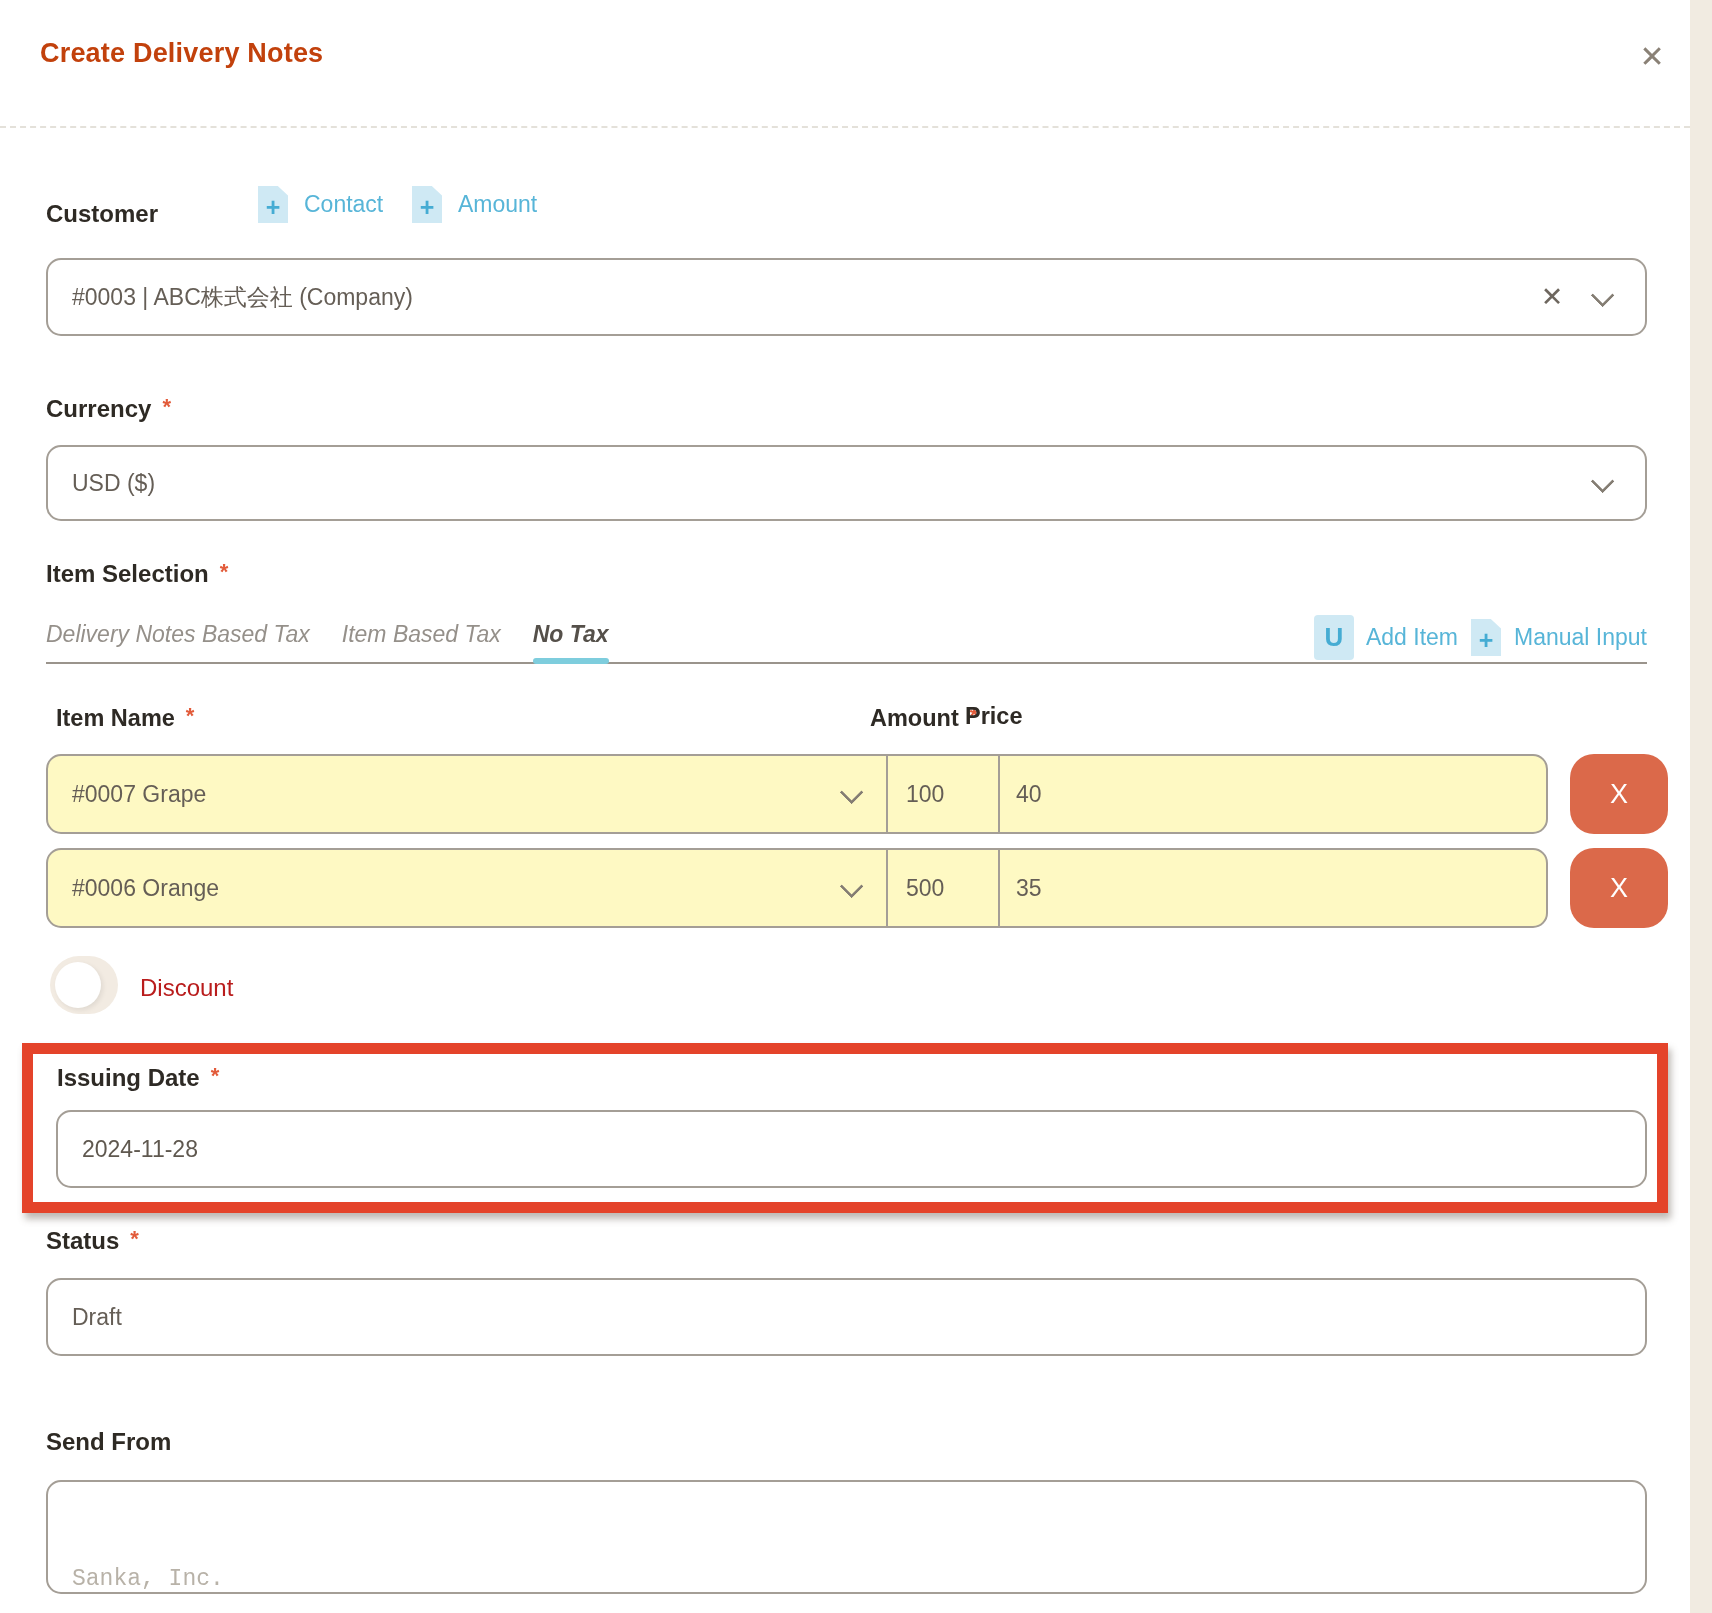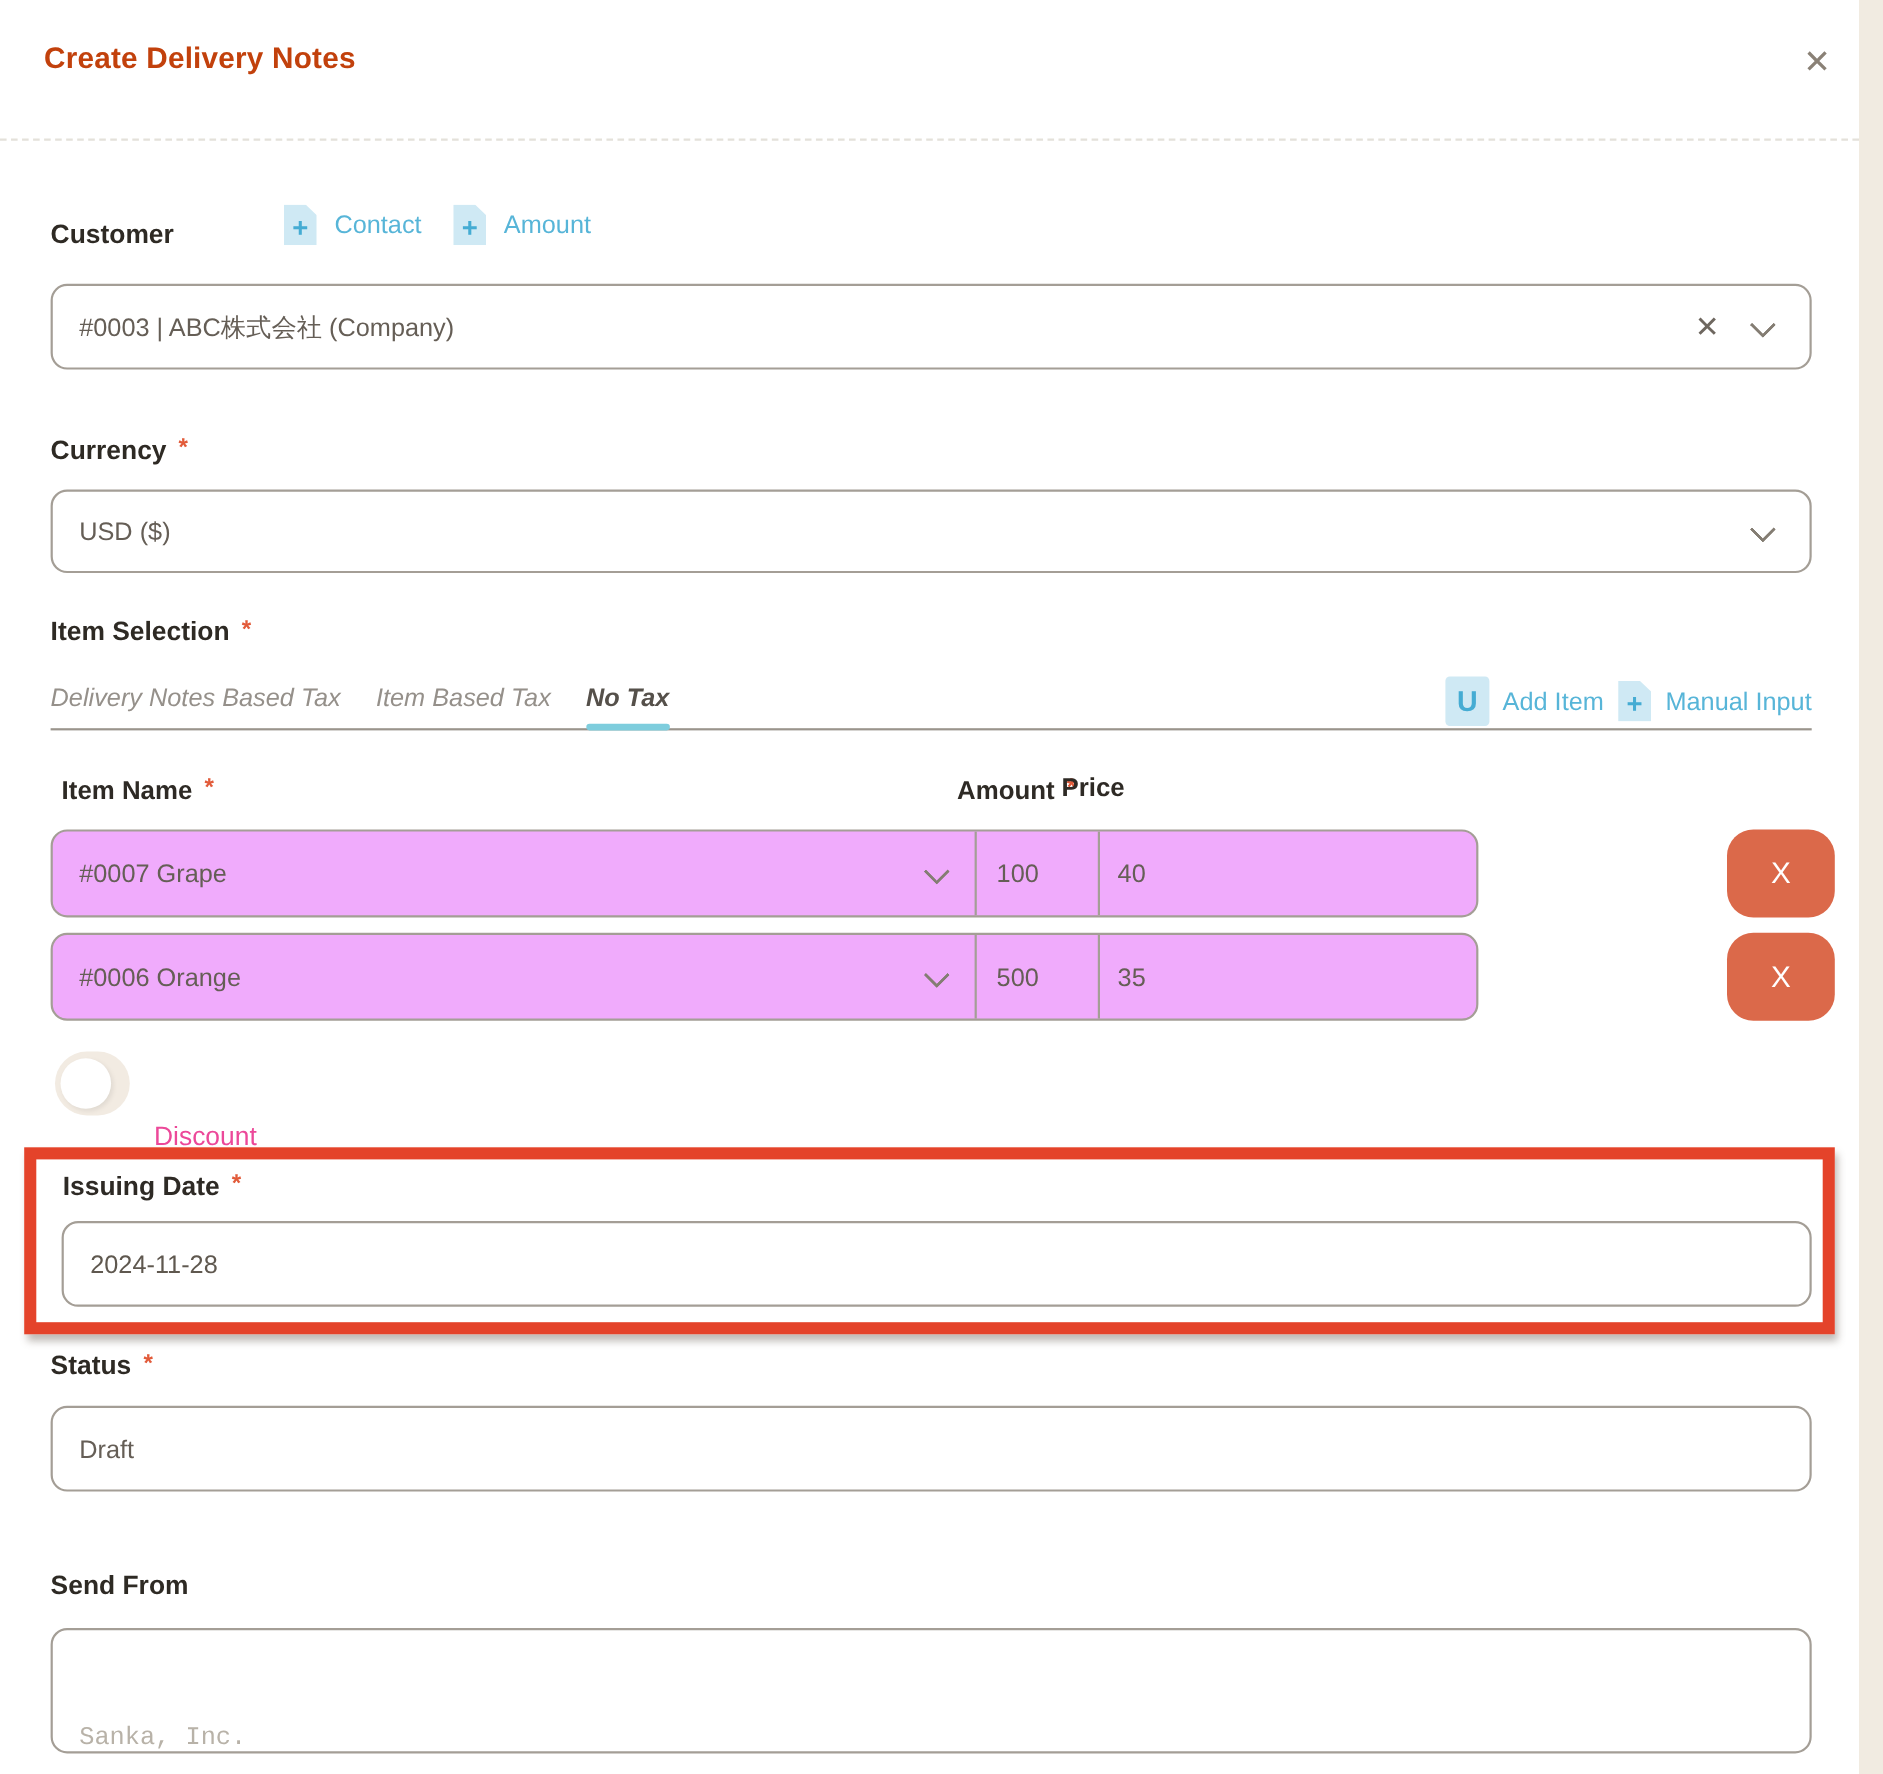--- a/index.html
+++ b/index.html
@@ -35,31 +35,31 @@
 
   .tabs-bar { position:absolute; left:46px; top:612px; width:1601px; height:52px; border-bottom:2px solid #9a948c; }
   .tabs-wrap { position:absolute; left:0; bottom:6px; display:flex; gap:32px; }
   .tab { font-size:23px; color:#95908a; cursor:pointer; position:relative; padding-bottom:8px;font-style:italic; }
   .tab.active { color:#55504a; font-weight:700; }
   .tab.active::after { content:""; position:absolute; left:0; right:0; bottom:-8px; height:6px; background:#7ecddd; border-radius:3px; }
   .tab-actions { position:absolute; right:0; bottom:2px; display:flex; align-items:center; gap:13px; }
 
   .col-head { position:absolute; top:703px; font-size:23.5px; font-weight:700; color:#2e2a25; }
 
-  .item-row { position:absolute; left:46px; width:1298px; height:80px; border:2px solid #a49e96; border-radius:15px; background:#f0abfc; display:flex; }
+  .item-row { position:absolute; left:46px; width:1502px; height:80px; border:2px solid #a49e96; border-radius:15px; background:#fef9c3; display:flex; }
   .cell { display:flex; align-items:center; font-size:23px; color:#655e56; position:relative; }
   .cell-select { width:838px; padding-left:24px; }
   .cell-select .chev { position:absolute; right:28px; }
   .cell-amount { width:112px; padding-left:18px; border-left:2px solid #a49e96; }
   .cell-price { flex:1; padding-left:16px; border-left:2px solid #a49e96; }
   .remove-btn { position:absolute; left:1570px; width:98px; height:80px; background:#db694a; border-radius:24px; color:#ffffff; font-size:27px; display:flex; align-items:center; justify-content:center; cursor:pointer; }
 
   .toggle { position:absolute; left:50px; top:956px; width:68px; height:58px; background:#f2ebe2; border-radius:29px; cursor:pointer; }
   .toggle .knob { position:absolute; left:5px; top:6px; width:46px; height:46px; background:#ffffff; border-radius:50%; box-shadow:2px 2px 5px rgba(0,0,0,0.08); }
-  .toggle-label { position:absolute; left:140px; top:1020px; font-size:24px; color:#ec4899; }
+  .toggle-label { position:absolute; left:140px; top:974px; font-size:24px; color:#b91c1c; }
 
   .highlight-rect { position:absolute; left:22px; top:1043px; width:1646px; height:170px; border:11px solid #e4432a; box-shadow:3px 6px 7px rgba(110,100,90,0.45); background:#fff; }
   .highlight-rect .hl-label { position:absolute; left:24px; top:9px; font-size:24px; font-weight:700; color:#2e2a25; }
   .hl-input { position:absolute; left:23px; top:56px; width:1591px; height:78px; border:2px solid #a49e96; border-radius:15px; display:flex; align-items:center; font-size:23px; color:#5f584f; }
   .hl-input .val { padding-left:24px; }
 
   .placeholder { color:#b8b2a8 !important; }
   .area { align-items:flex-end;font-family:Liberation Mono, monospace; }
   .area .val { padding-top:26px; }
 </style>

